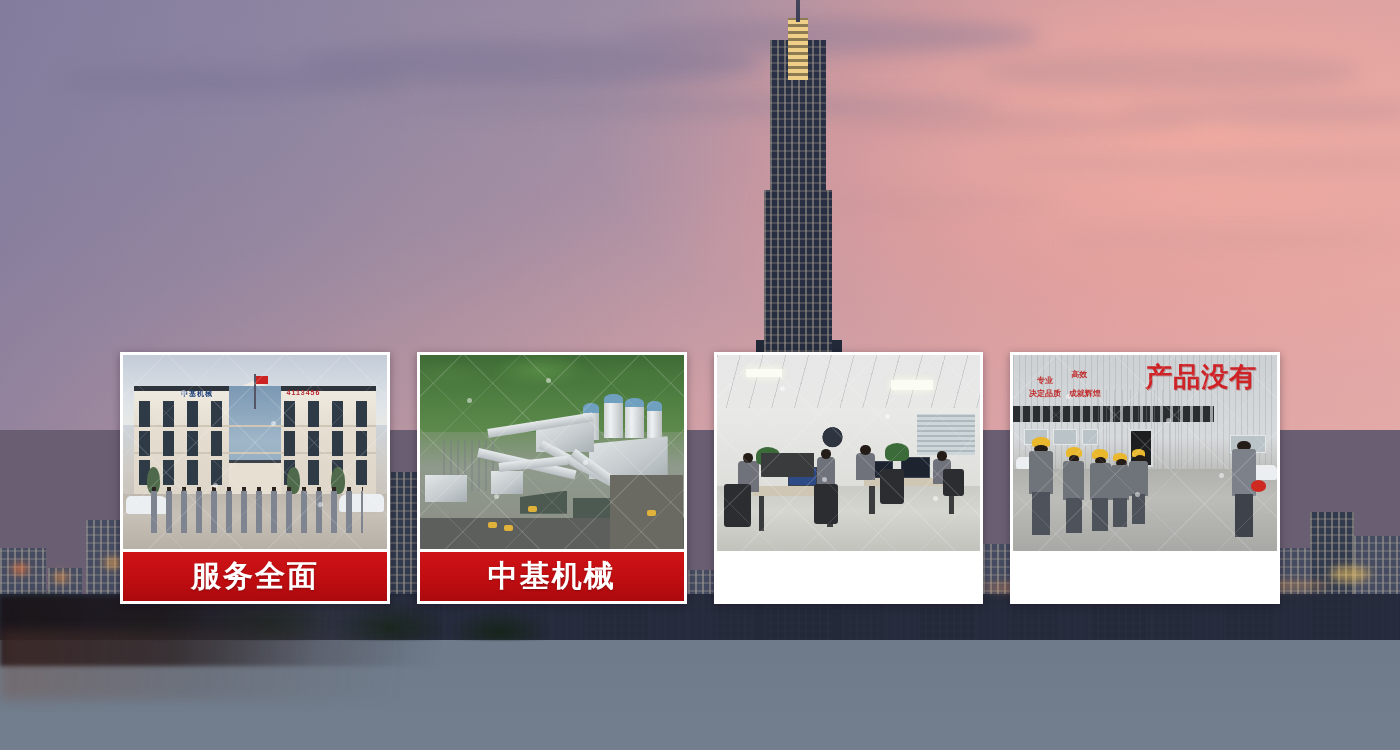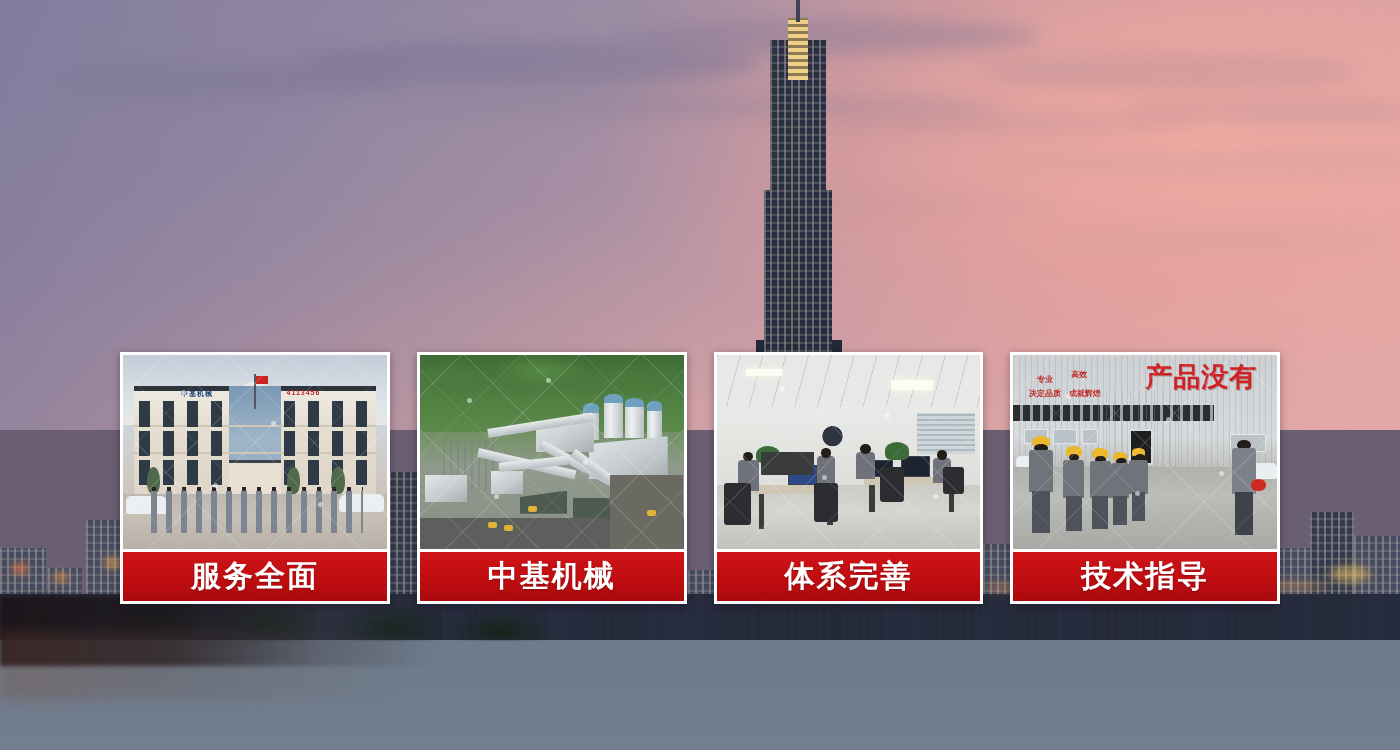--- a/index.html
+++ b/index.html
@@ -523,21 +523,20 @@
         <div class="p3-chair" style="left:3%;  top:66%; width:10%; height:22%;"></div>
         <div class="p3-plant" style="left:15%; top:47%; width:9%;  height:9%;"></div>
         <div class="p3-desk" style="left:17%; top:50%; width:20%; height:12%; background:#3a3b3d;"></div>
         <div class="wm">
           <div class="wm-dot" style="left:24%; top:16%;"></div>
           <div class="wm-dot" style="left:64%; top:30%;"></div>
           <div class="wm-dot" style="left:40%; top:62%;"></div>
           <div class="wm-dot" style="left:82%; top:72%;"></div>
         </div>
       </div>
-      <div class="card-label">体系完善</div>
     </div>
 
     <div class="card">
       <div class="card-photo p4">
         <div class="p4-wall"></div>
         <div class="p4-bigred">产品没有</div>
         <div class="p4-smallred" style="left:9%;  top:10%;">专业</div>
         <div class="p4-smallred" style="left:22%; top:7%;">高效</div>
         <div class="p4-smallred" style="left:6%;  top:17%;">决定品质</div>
         <div class="p4-smallred" style="left:21%; top:17%;">成就辉煌</div>
@@ -581,17 +580,16 @@
         <div class="p4-mgr" style="left:83%; top:48%; width:9%; height:24%;"></div>
         <div class="p4-legs" style="left:84%; top:71%; width:7%; height:22%; background:#3e424a;"></div>
         <div class="p4-ball" style="left:90%; top:64%; width:6%; height:6%;"></div>
         <div class="wm">
           <div class="wm-dot" style="left:20%; top:20%;"></div>
           <div class="wm-dot" style="left:58%; top:32%;"></div>
           <div class="wm-dot" style="left:46%; top:70%;"></div>
           <div class="wm-dot" style="left:78%; top:60%;"></div>
         </div>
       </div>
-      <div class="card-label">技术指导</div>
     </div>
 
   </div>
 </div>
 
 </body></html>

